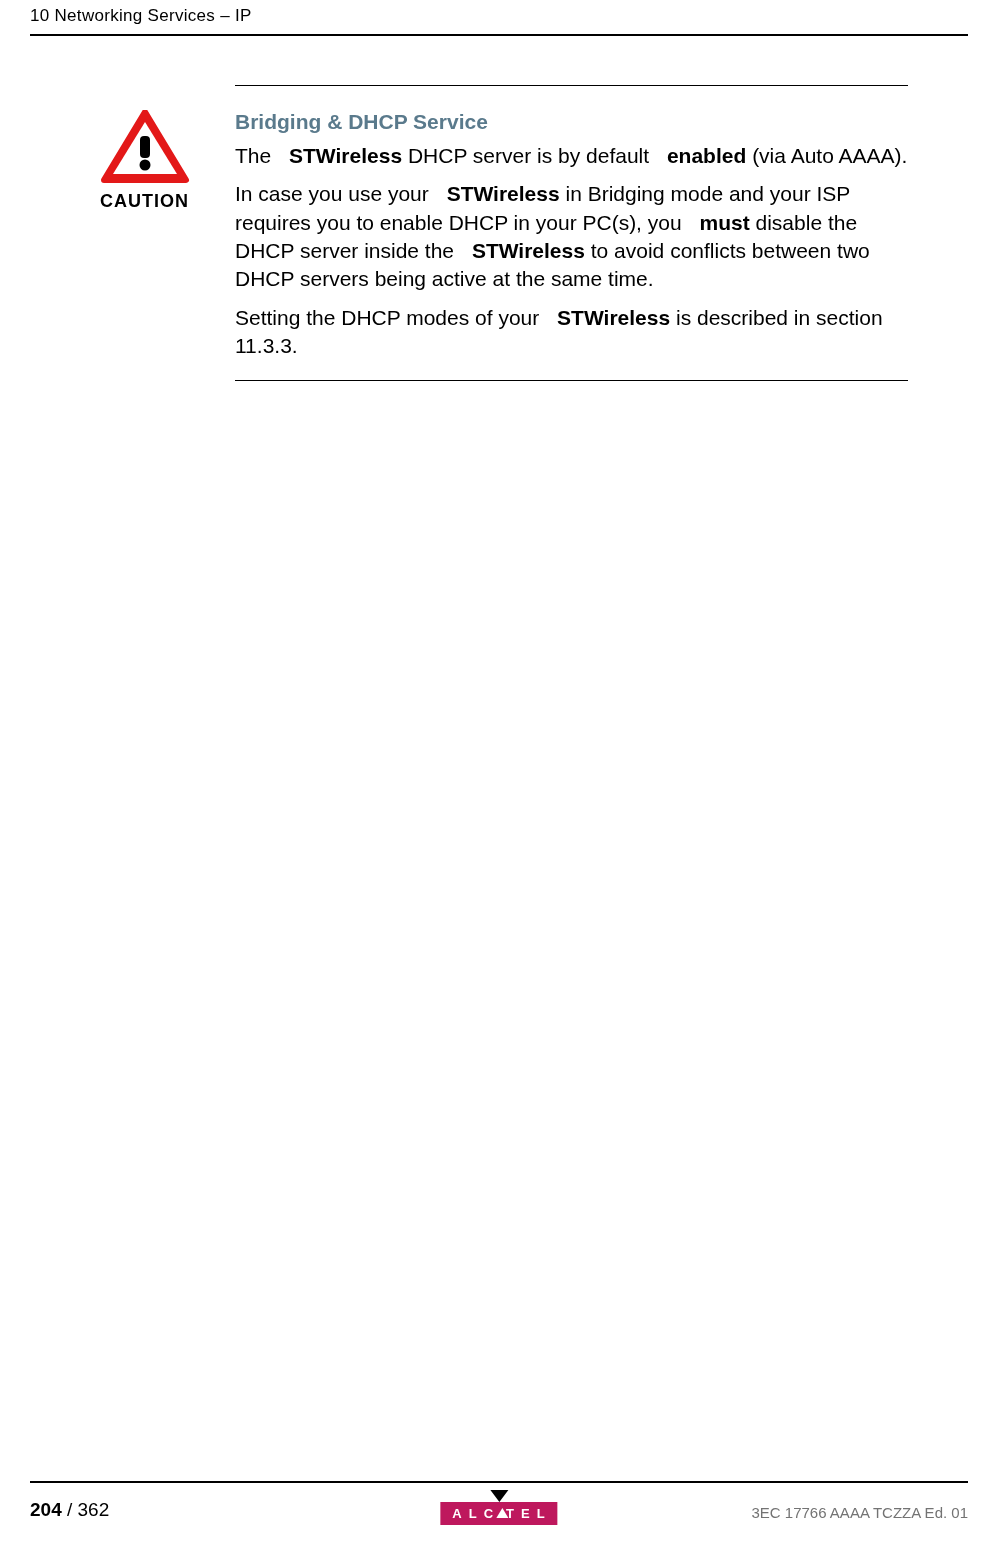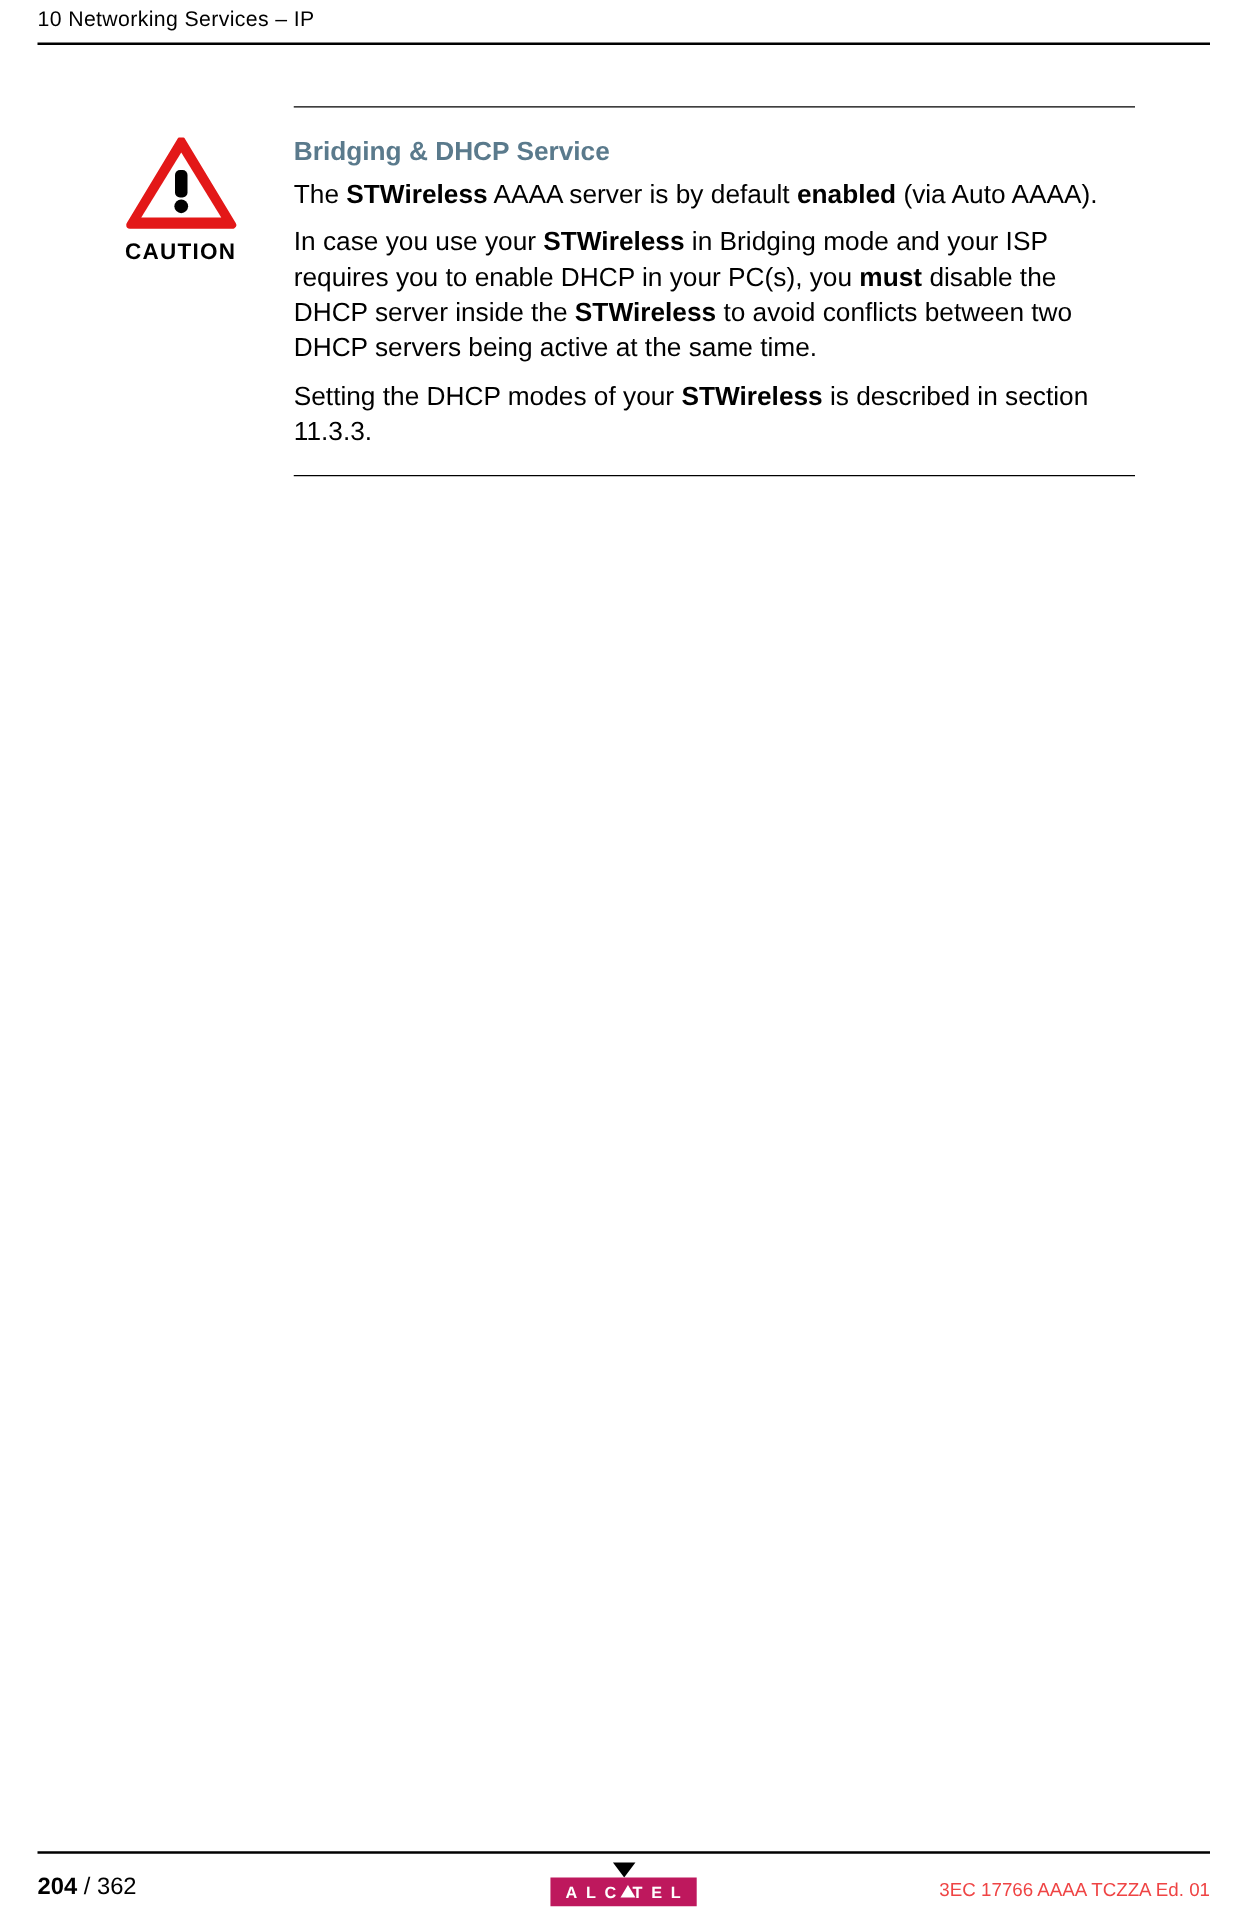--- a/index.html
+++ b/index.html
@@ -84,20 +84,21 @@
     }
     .body-para {
       font-size: 21px;
       font-weight: 300;
       line-height: 1.35;
       color: #000;
       margin-bottom: 10px;
     }
     .bold-inline {
       font-weight: bold;
+      margin-left: 12px;
     }
     .page-footer {
       position: absolute;
       bottom: 22px;
       left: 30px;
       right: 30px;
       height: 30px;
       text-align: right;
     }
     .footer-rule {
@@ -117,21 +118,21 @@
     }
     .page-number-bold {
       font-weight: bold;
     }
     .doc-id {
       position: absolute;
       right: 0;
       bottom: 0;
       font-size: 15px;
       font-weight: 300;
-      color: #ef4444;
+      color: #737373;
     }
     .brand-logo {
       position: absolute;
       left: 50%;
       bottom: -4px;
       transform: translateX(-50%);
     }
     .brand-box {
       background: #be185d;
       color: #fff;
@@ -182,21 +183,21 @@
       <rect x="40" y="26" width="10" height="22" rx="4" fill="#000"></rect>
       <circle cx="45" cy="55" r="5.5" fill="#000"></circle>
     </svg>
     <div class="caution-label">CAUTION</div>
   </div>
 
   <div class="body-column">
     <div class="note-title">Bridging &amp; DHCP Service</div>
 
     <p class="body-para">
-      <span>The </span><span class="bold-inline">STWireless</span><span> AAAA server is by default </span><span class="bold-inline">enabled</span><span> (via Auto AAAA).</span>
+      <span>The </span><span class="bold-inline">STWireless</span><span> DHCP server is by default </span><span class="bold-inline">enabled</span><span> (via Auto AAAA).</span>
     </p>
 
     <p class="body-para">
       <span>In case you use your </span><span class="bold-inline">STWireless</span><span> in Bridging mode and your ISP requires you to enable DHCP in your PC(s), you </span><span class="bold-inline">must</span><span> disable the DHCP server inside the </span><span class="bold-inline">STWireless</span><span> to avoid conflicts between two DHCP servers being active at the same time.</span>
     </p>
 
     <p class="body-para">
       <span>Setting the DHCP modes of your </span><span class="bold-inline">STWireless</span><span> is described in section 11.3.3.</span>
     </p>
   </div>

